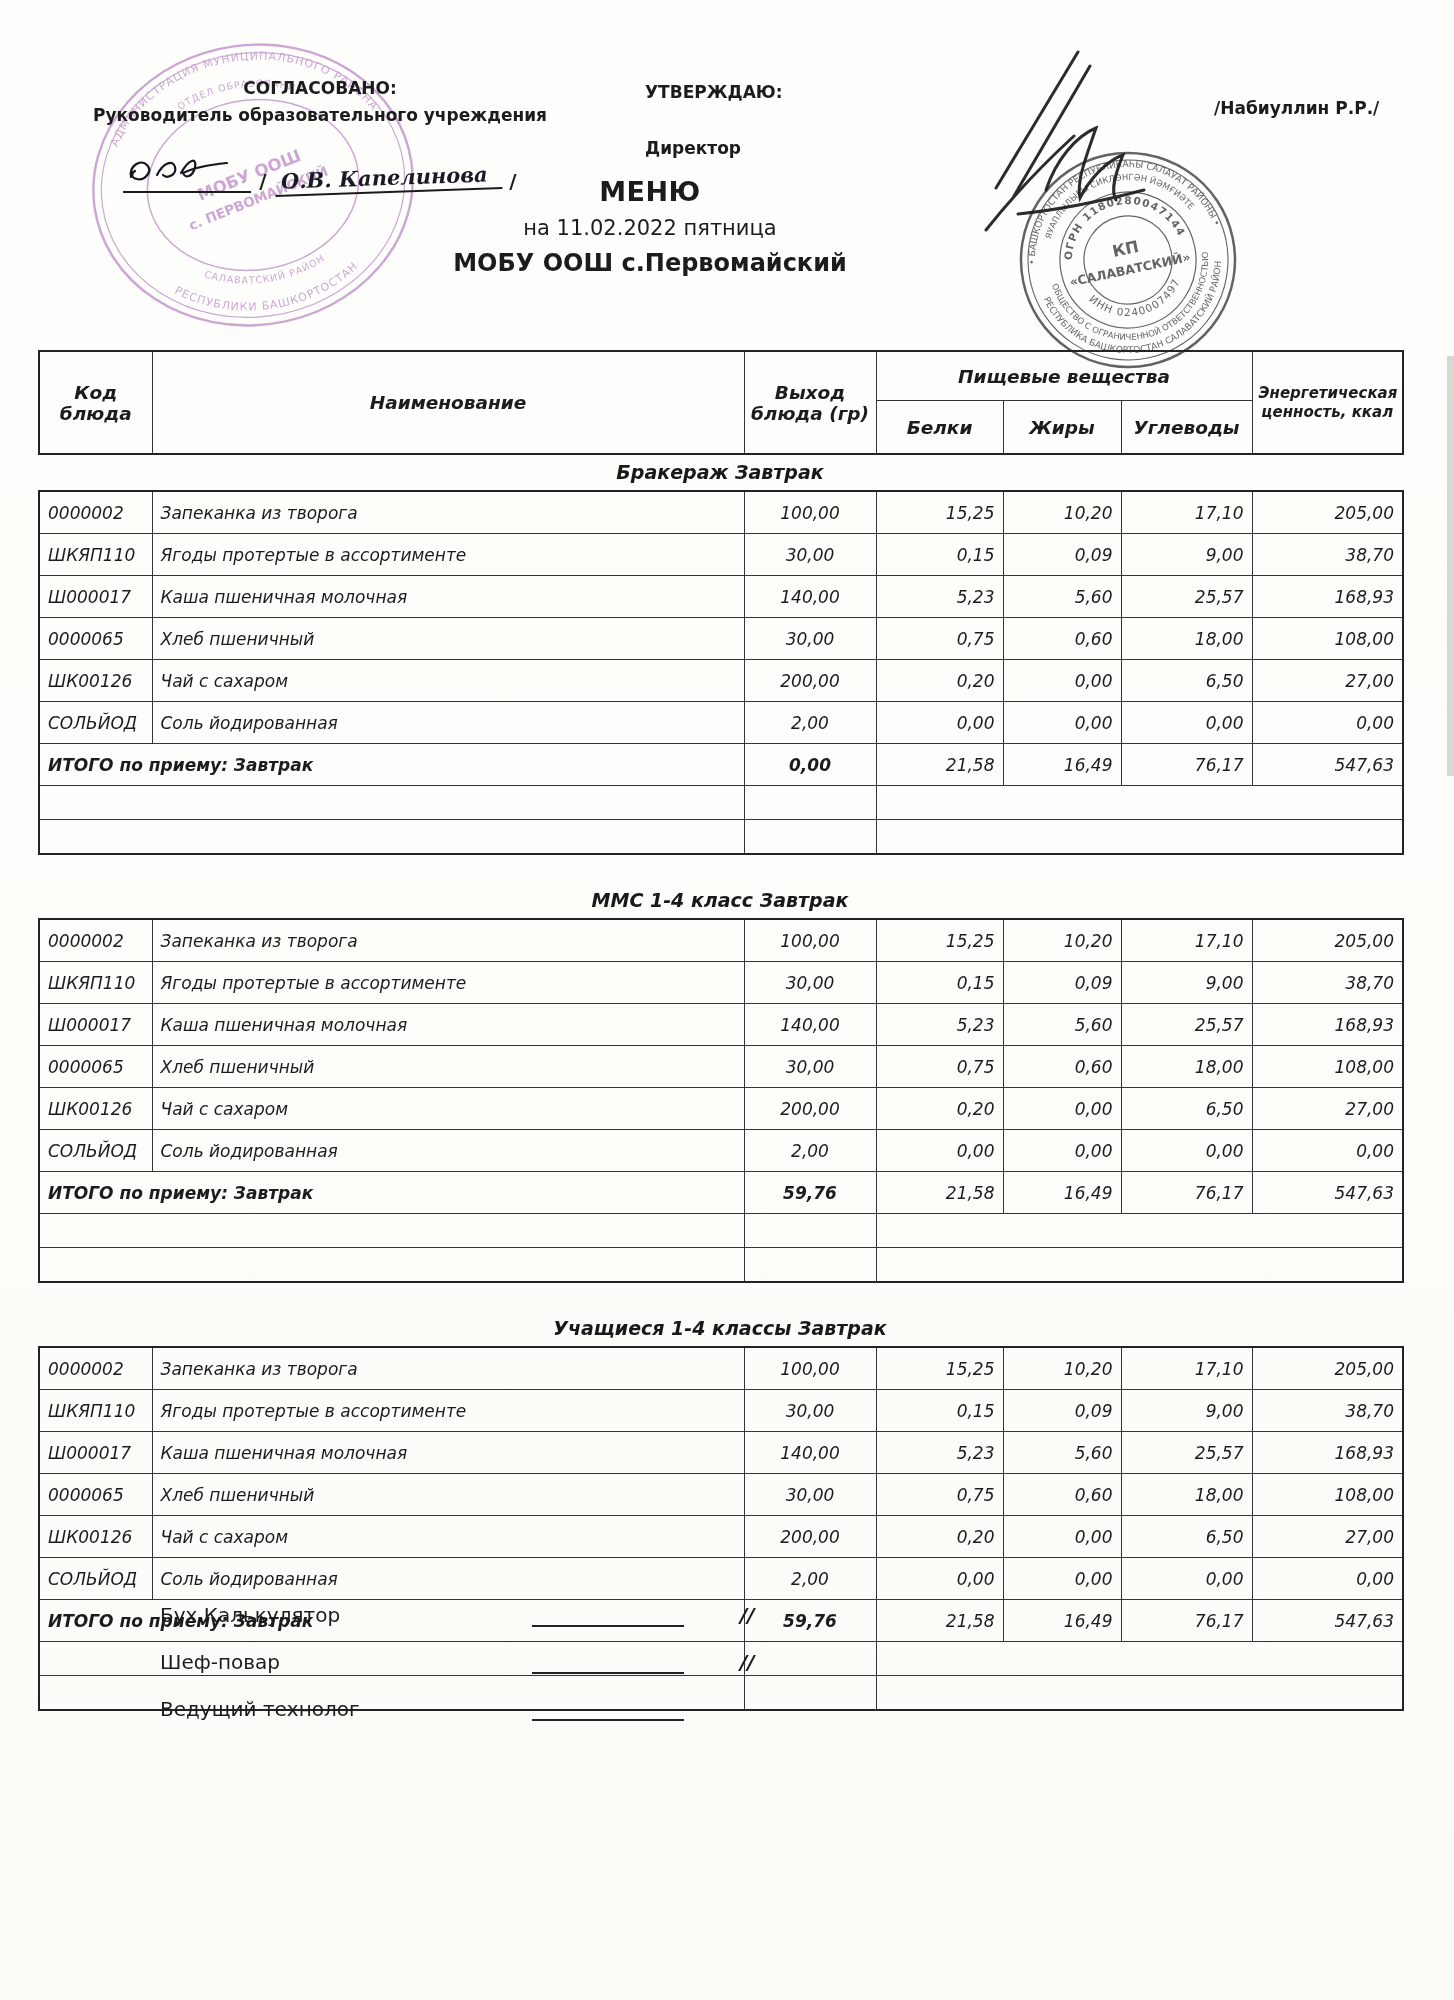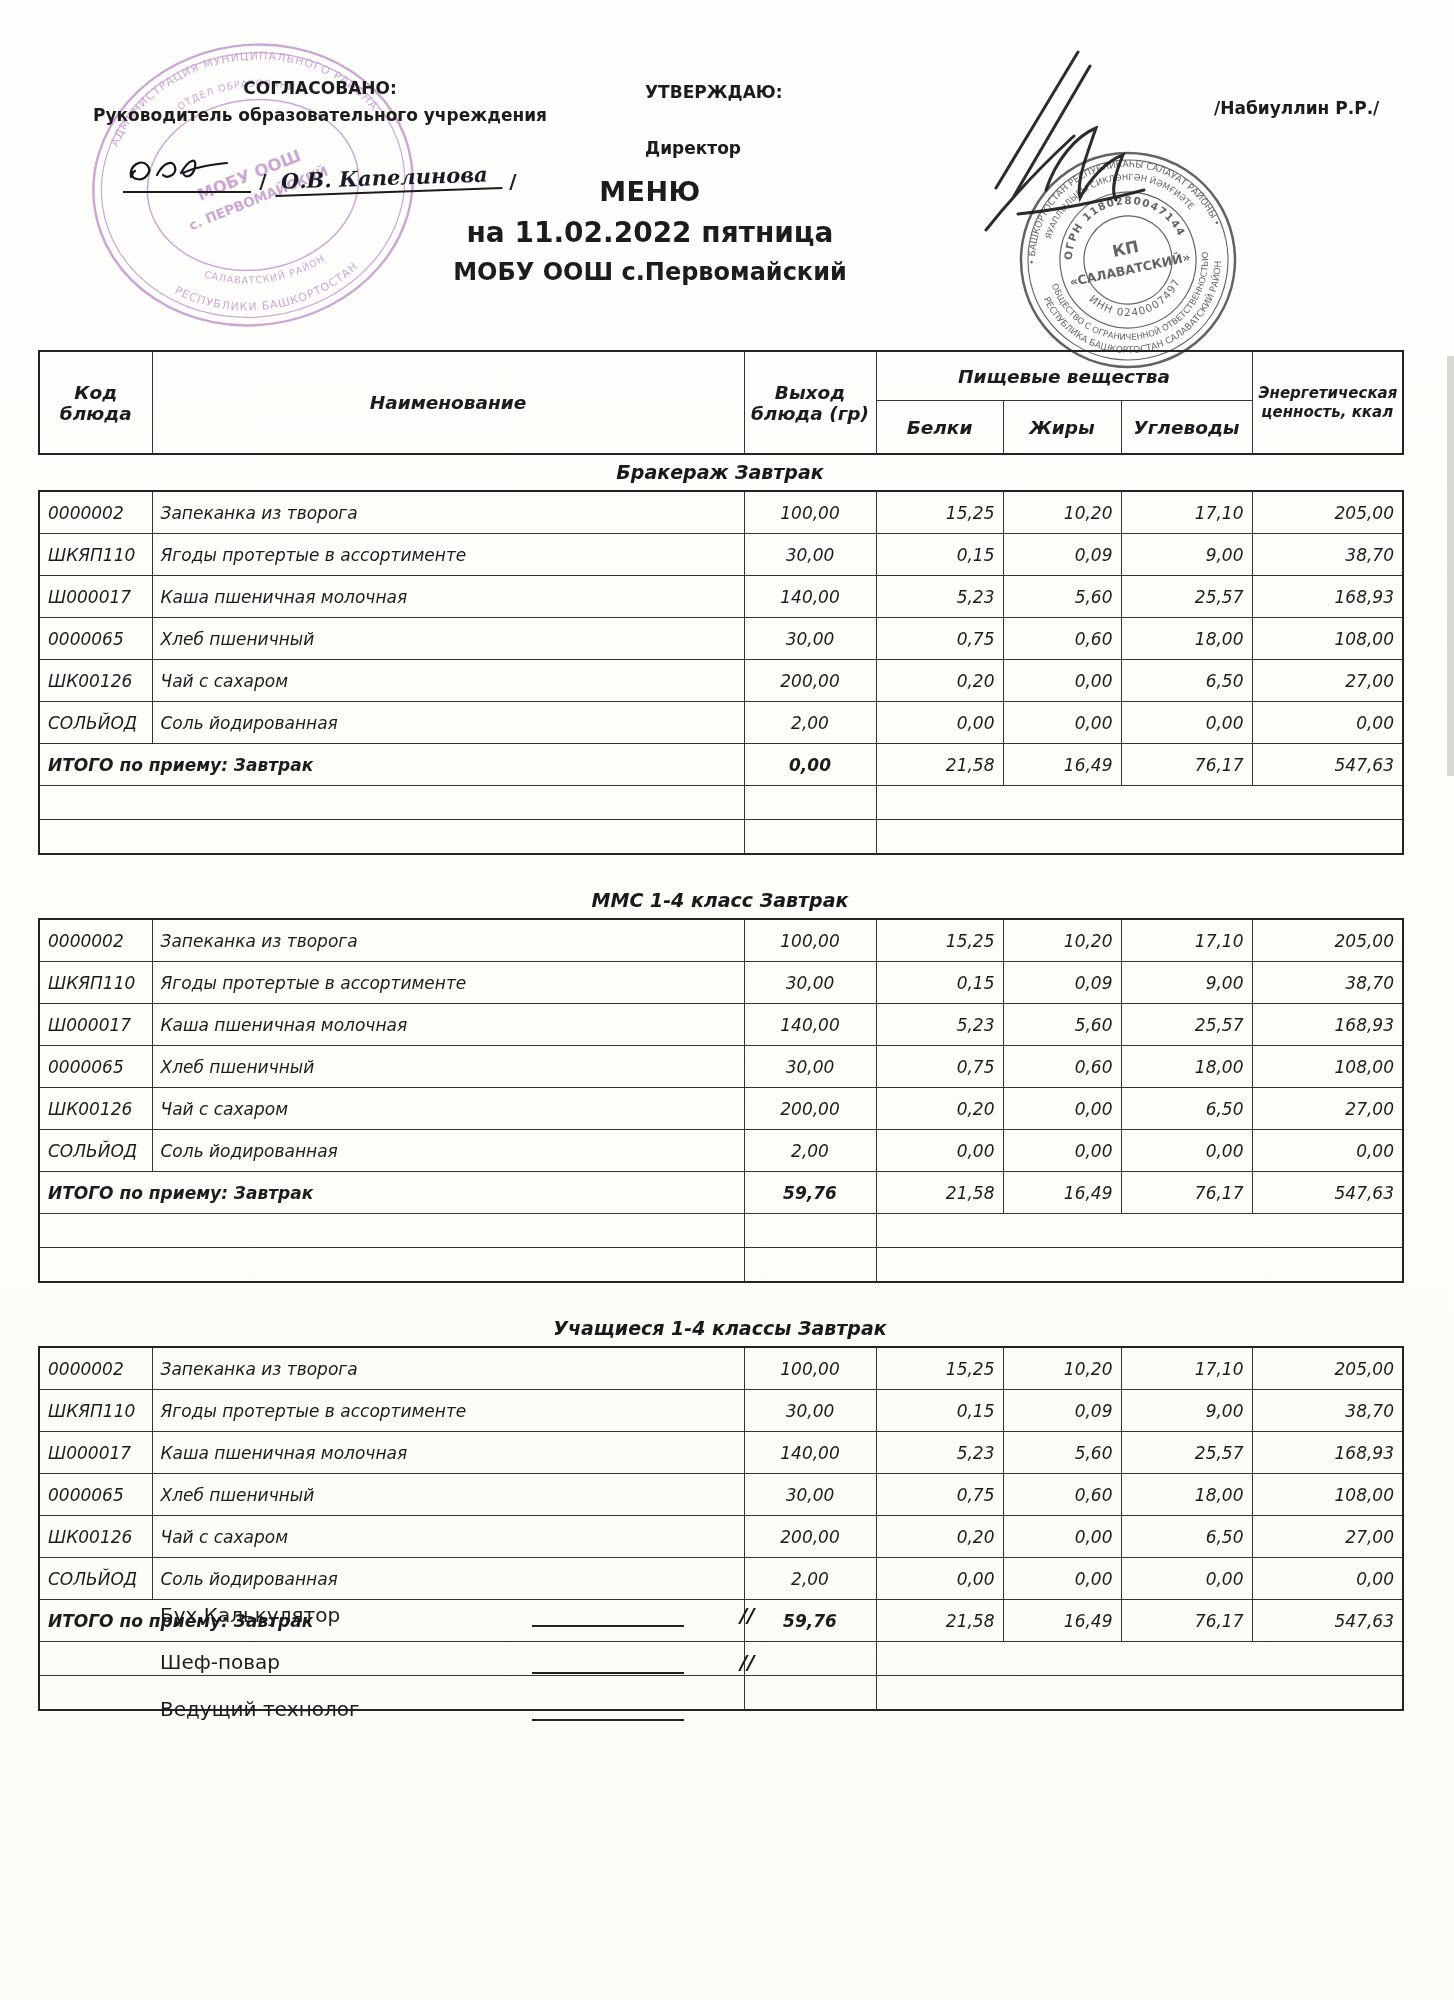--- a/index.html
+++ b/index.html
@@ -23,21 +23,21 @@
   .slash{font-size:20px;font-weight:bold;}
 
   .approve-mid{position:absolute;left:645px;top:82px;width:200px;}
   .approve-mid .a-title{font-weight:bold;font-size:17px;}
   .approve-mid .a-sub{font-weight:bold;font-size:17px;margin-top:36px;}
 
   .approver-name{position:absolute;left:1214px;top:98px;font-weight:bold;font-size:17px;}
 
   .title-block{position:absolute;left:240px;top:176px;width:820px;text-align:center;}
   .title-block .t1{font-weight:bold;font-size:27px;letter-spacing:.5px;}
-  .title-block .t2{font-weight:bold;font-size:28px;margin-top:9px;}
+  .title-block .t2{font-weight:normal;font-size:21px;margin-top:9px;}
   .title-block .t3{font-weight:bold;font-size:24px;margin-top:9px;}
 
   
   .content{position:absolute;left:38px;top:350px;width:1364px;font-style:italic;}
   .menu-table{border-collapse:collapse;table-layout:fixed;width:1364px;border:2.4px solid #232323;}
   .menu-table th,.menu-table td{border:1.6px solid #343434;overflow:hidden;}
   .w1{width:113px}.w2{width:592px}.w3{width:132px}.w4{width:127px}.w5{width:118px}.w6{width:131px}.w7{width:151px}
   .hdr-table th{font-weight:bold;text-align:center;vertical-align:middle;font-size:18.5px;padding:2px 6px;}
   .hdr-r1 th{height:44px;}
   .hdr-r2 th{height:48px;text-align:center;}

